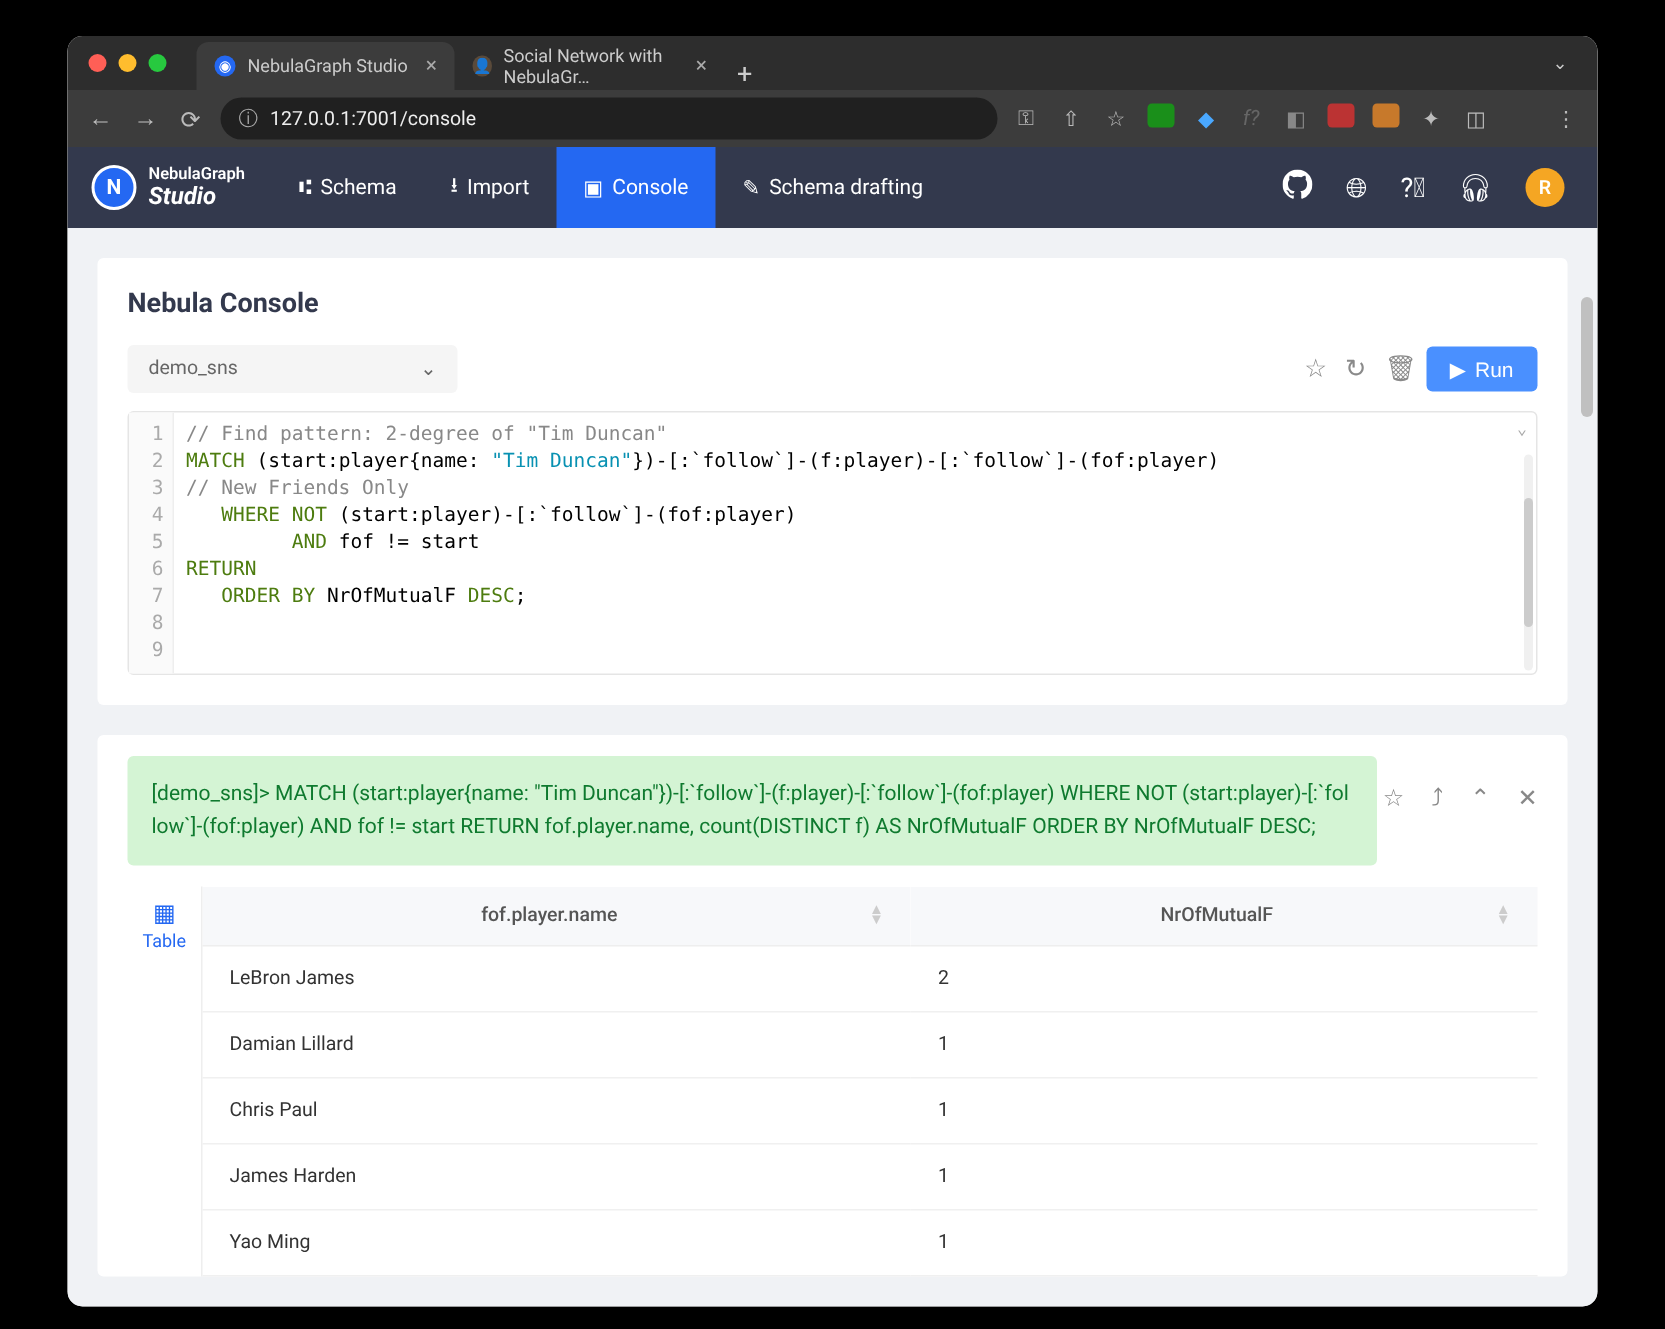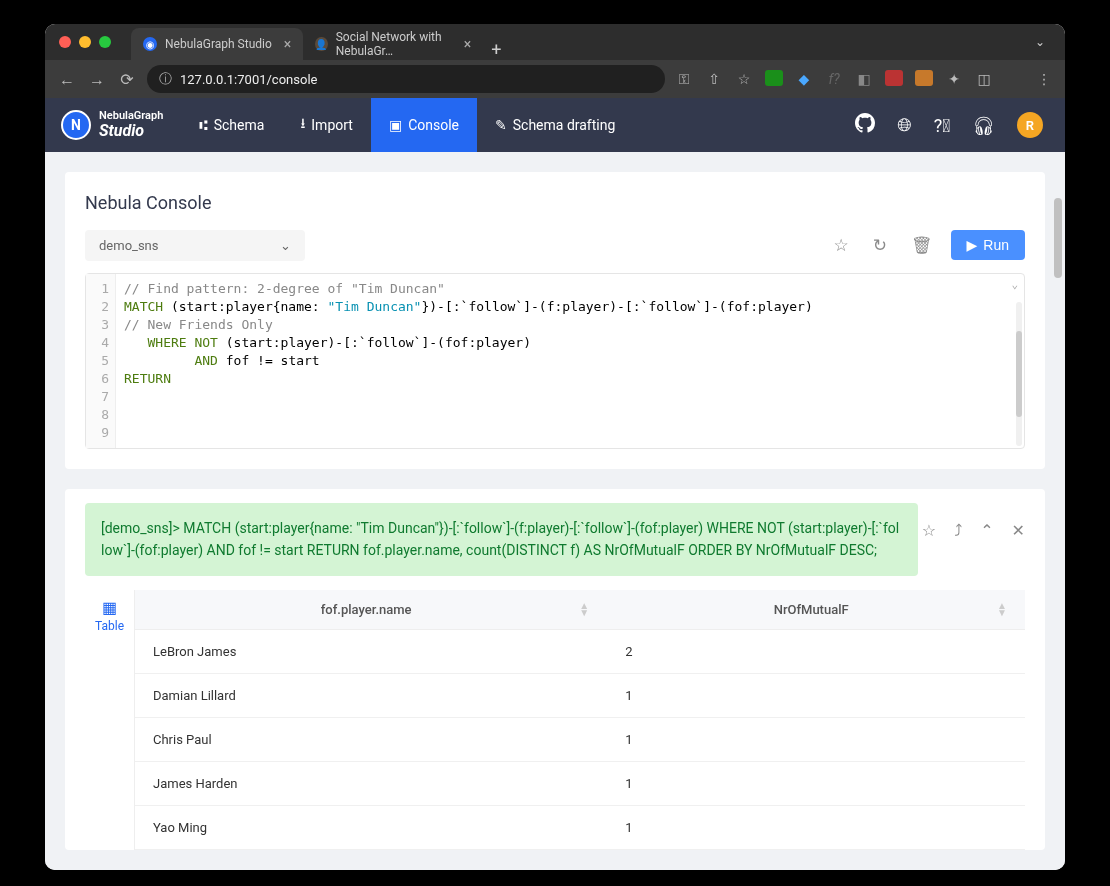--- a/index.html
+++ b/index.html
@@ -37,22 +37,22 @@
 .menu { display: flex; height: 100%; }
 .menu-item { display: flex; align-items: center; gap: 6px; padding: 0 18px; color: #fff; font-size: 14px; cursor: pointer; height: 100%; }
 .menu-item.active { background: #2468f2; }
 .header-spacer { flex: 1; }
 .header-icons { display: flex; gap: 22px; align-items: center; padding: 0 22px; }
 .header-icons .hicon { color: #fff; cursor: pointer; font-size: 18px; }
 .user-badge { width: 26px; height: 26px; border-radius: 50%; background: #f5a623; color: #fff; display: flex; align-items: center; justify-content: center; font-size: 13px; font-weight: 600; }
 
 .content { background: #f0f2f5; padding: 20px; }
 .card { background: #fff; border-radius: 4px; padding: 20px; margin-bottom: 20px; }
-.card-title { font-size: 18px; color: #33394d; font-weight: 400; margin-bottom: 16px; }
-.console-row { display: flex; align-items: center; gap: 12px; margin-bottom: 12px; }
+.card-title { font-size: 18px; color: #33394d; font-weight: 700; margin-bottom: 16px; }
+.console-row { display: flex; align-items: center; margin-bottom: 12px; }
 .db-select { background: #f5f5f5; border: none; padding: 8px 14px; border-radius: 4px; font-size: 13px; color: #666; width: 220px; display: flex; justify-content: space-between; align-items: center; cursor: pointer; }
 .console-spacer { flex: 1; }
 .toolbar-icon { color: #8a8a8a; cursor: pointer; font-size: 17px; padding: 6px; }
 .run-btn { background: #4a90ff; color: #fff; border: none; padding: 7px 16px; border-radius: 4px; font-size: 14px; cursor: pointer; display: flex; align-items: center; gap: 6px; }
 
 .editor { border: 1px solid #e5e5e5; border-radius: 4px; display: flex; font-family: "Menlo", "Consolas", monospace; font-size: 13px; position: relative; }
 .gutter { background: #fafafa; border-right: 1px solid #eee; padding: 6px 6px; text-align: right; color: #aaa; user-select: none; width: 30px; }
 .gutter div { height: 18px; line-height: 18px; }
 .code { padding: 6px 8px; flex: 1; }
 .code div { height: 18px; line-height: 18px; white-space: pre; }
@@ -206,20 +206,21 @@
               <div>8</div>
               <div>9</div>
             </div>
         <div class="code" id="code">
               <div><span class="cm">// Find pattern: 2-degree of "Tim Duncan"</span></div>
               <div><span class="kw">MATCH</span> (start:player{name: <span class="op">"Tim Duncan"</span>})-[:`follow`]-(f:player)-[:`follow`]-(fof:player)</div>
               <div><span class="cm">// New Friends Only</span></div>
               <div>   <span class="kw">WHERE NOT</span> (start:player)-[:`follow`]-(fof:player)</div>
               <div>         <span class="kw">AND</span> fof != start</div>
               <div><span class="kw">RETURN</span></div>
+              <div>   <span class="kw">ORDER BY</span> NrOfMutualF <span class="kw">DESC</span>;</div>
             </div>
         <span class="ed-expand">⌄</span>
         <div class="ed-scroll">
               <div class="ed-scroll-thumb"></div>
             </div>
       </div>
     </div>
 
     <div class="card2">
       <div class="result-row">

